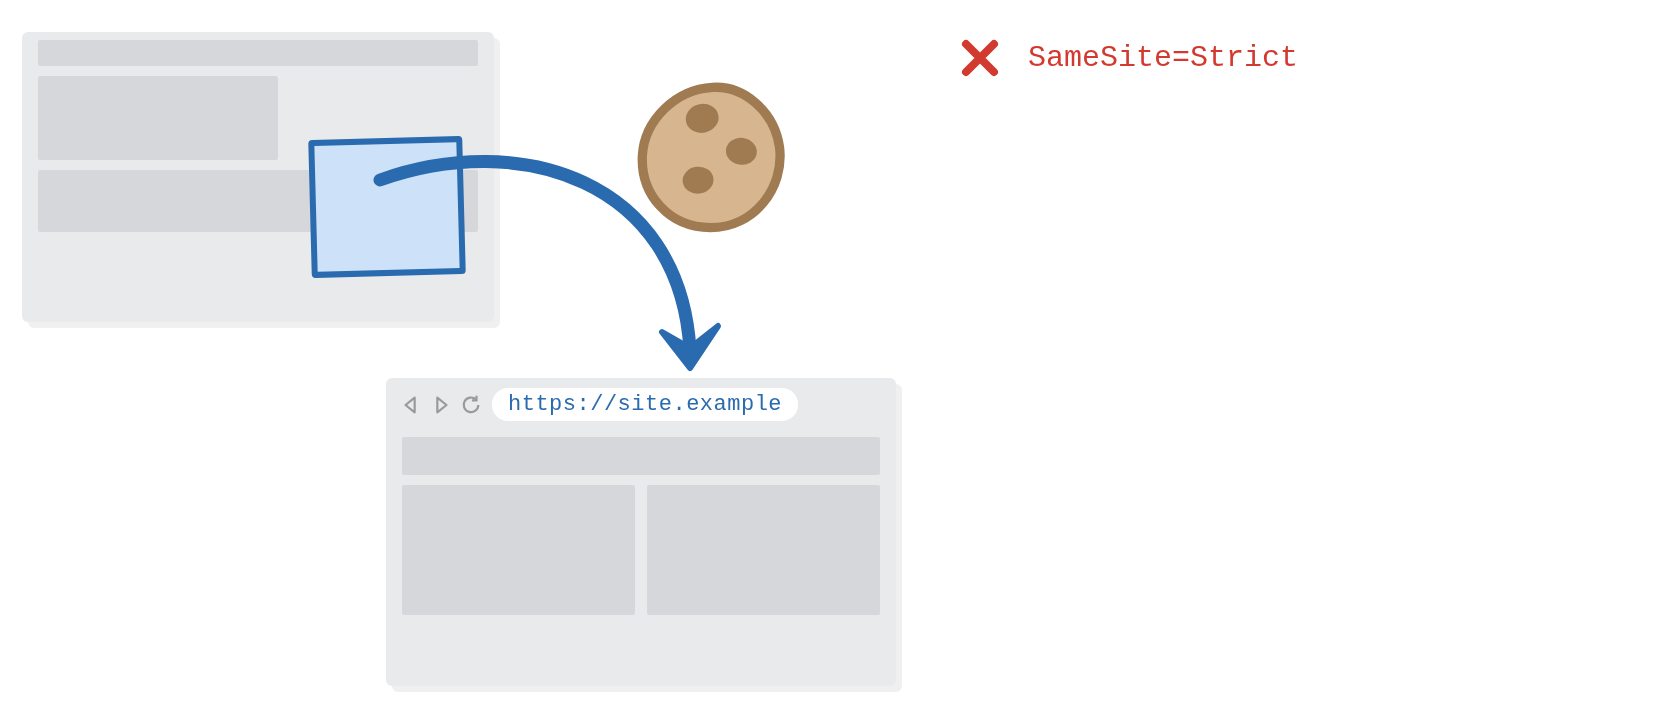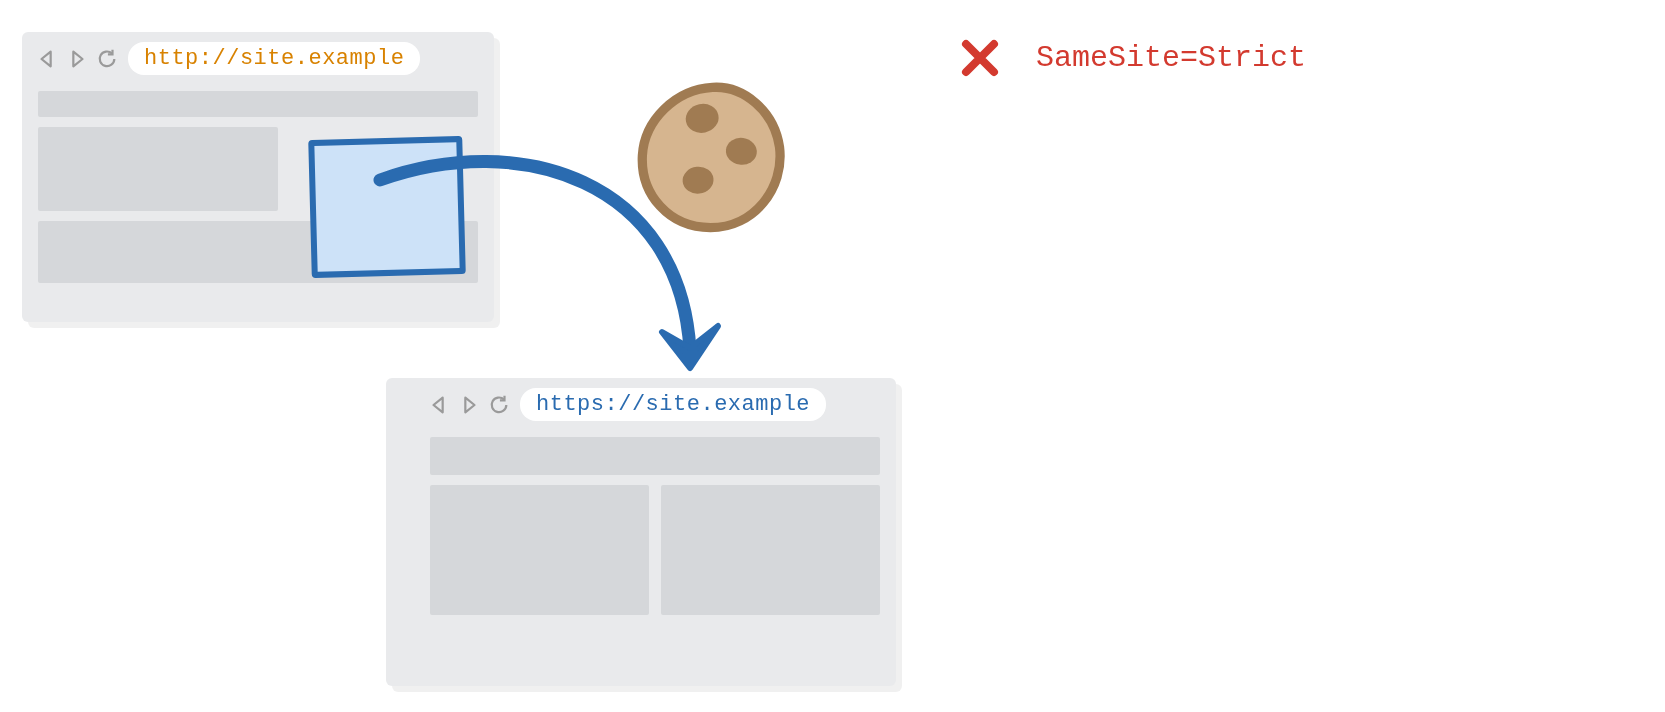--- a/index.html
+++ b/index.html
@@ -43,21 +43,21 @@
     position: absolute;
     left: 288px; top: 106px;
     width: 154px; height: 138px;
     background: #cde2f8;
     border: 6px solid #2a6bb0;
     border-radius: 4px;
     transform: rotate(-1.5deg);
   }
 
   
-  #browser2 { left: 386px; top: 378px; width: 510px; height: 308px; padding-left: 28px; }
+  #browser2 { left: 386px; top: 378px; width: 510px; height: 308px; }
   #browser2 .urlbar { color: #2a6bb0; }
   #b2-topbar { height: 38px; }
   #b2-row { height: 130px; }
   #b2-l { flex: 1; }
   #b2-r { flex: 1; }
 
   
   .cookie { position: absolute; left: 630px; top: 75px; width: 165px; height: 165px; }
 
   
@@ -65,44 +65,29 @@
 
   
   .legend {
     position: absolute;
     left: 960px;
     top: 38px;
     display: flex;
     flex-direction: column;
     gap: 34px;
   }
-  .legend-item { display: flex; align-items: center; gap: 36px; font-size: 30px; font-weight: 500; text-align: right; }
+  .legend-item { display: flex; align-items: center; gap: 28px; font-size: 30px; font-weight: 500; text-align: right; }
   .legend-item.red { color: #d33a2f; }
   .legend-item.green { color: #1b8a5a; }
   .mark { width: 40px; height: 40px; display: inline-block; }
 </style>
 </head>
 <body>
 
 <div id="browser1" class="browser">
-  <div class="toolbar">
-    <span class="nav-icons">
-      <svg viewBox="0 0 24 24">
-          <path d="M16 4 L6 12 L16 20 Z" fill="none" stroke="#9a9a9a" stroke-width="2.4" stroke-linejoin="round"></path>
-        </svg>
-      <svg viewBox="0 0 24 24">
-          <path d="M8 4 L18 12 L8 20 Z" fill="none" stroke="#9a9a9a" stroke-width="2.4" stroke-linejoin="round"></path>
-        </svg>
-      <svg viewBox="0 0 24 24">
-          <path d="M20 12 A8 8 0 1 1 17.5 6" fill="none" stroke="#9a9a9a" stroke-width="2.4"></path>
-          <path d="M18 2 L18 7 L13 7" fill="none" stroke="#9a9a9a" stroke-width="2.4"></path>
-        </svg>
-    </span>
-    <span class="urlbar">http://site.example</span>
-  </div>
   <div class="content-area">
     <div id="b1-topbar" class="block"></div>
     <div id="b1-row" class="row">
       <div id="b1-left" class="block"></div>
     </div>
     <div id="b1-bottom" class="block"></div>
   </div>
   <div class="link-box"></div>
 </div>
 

